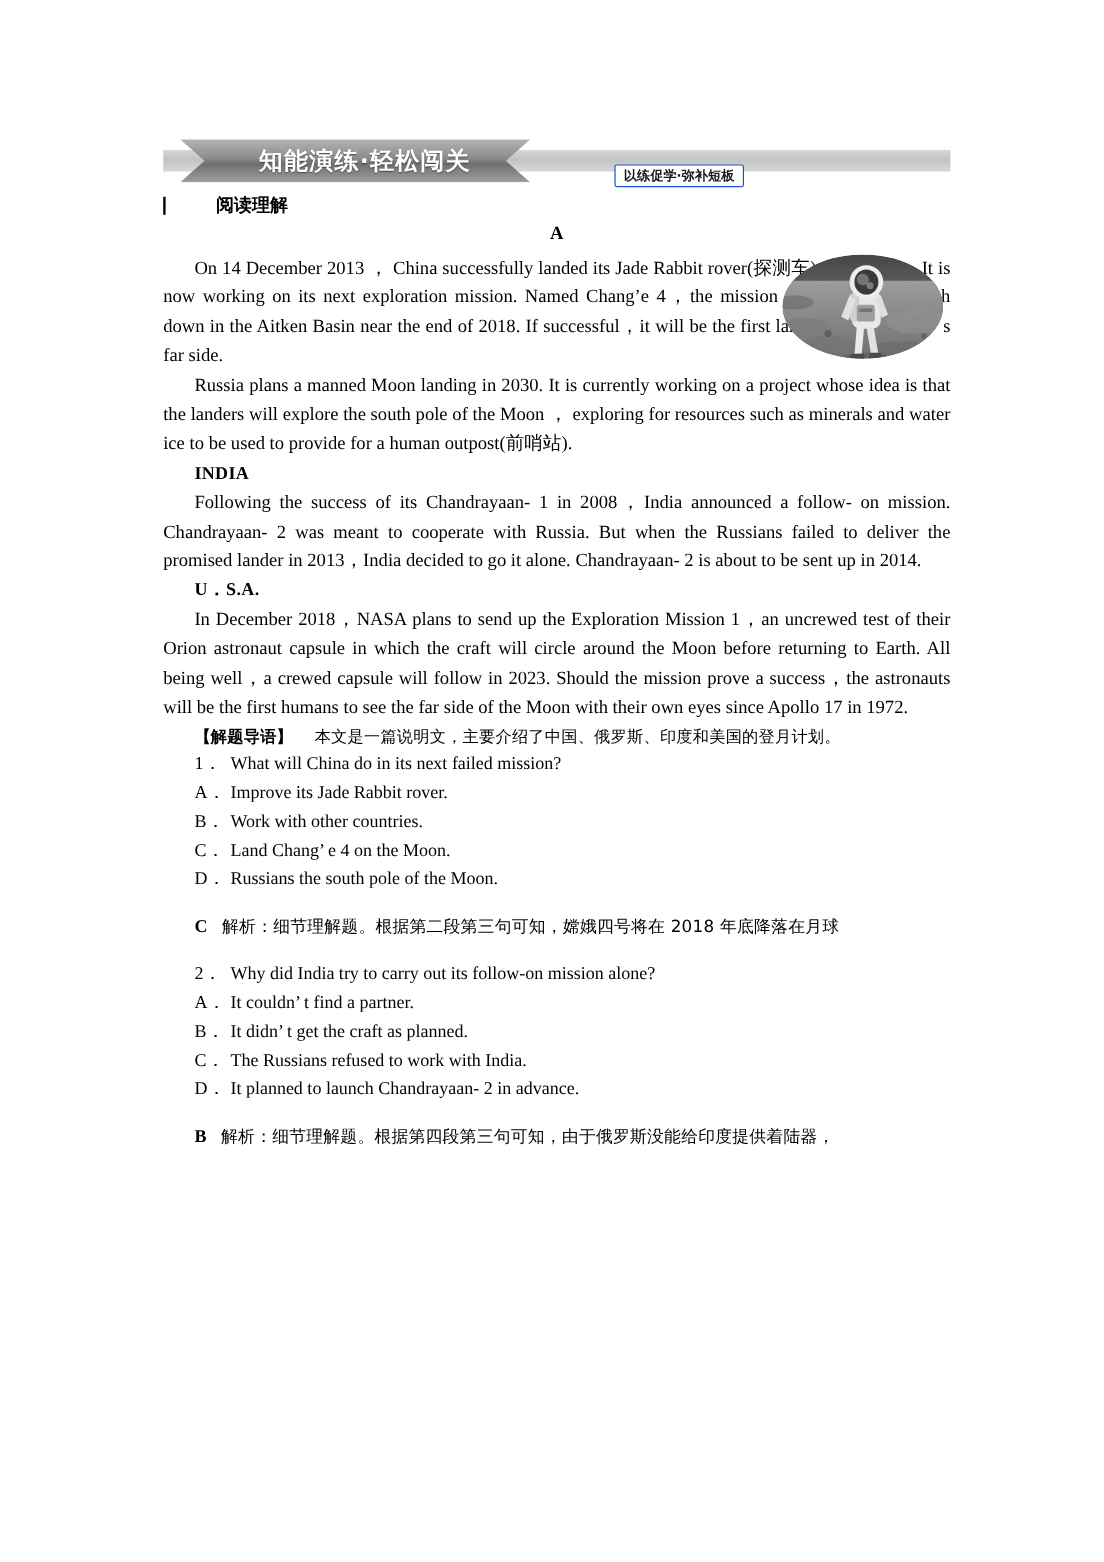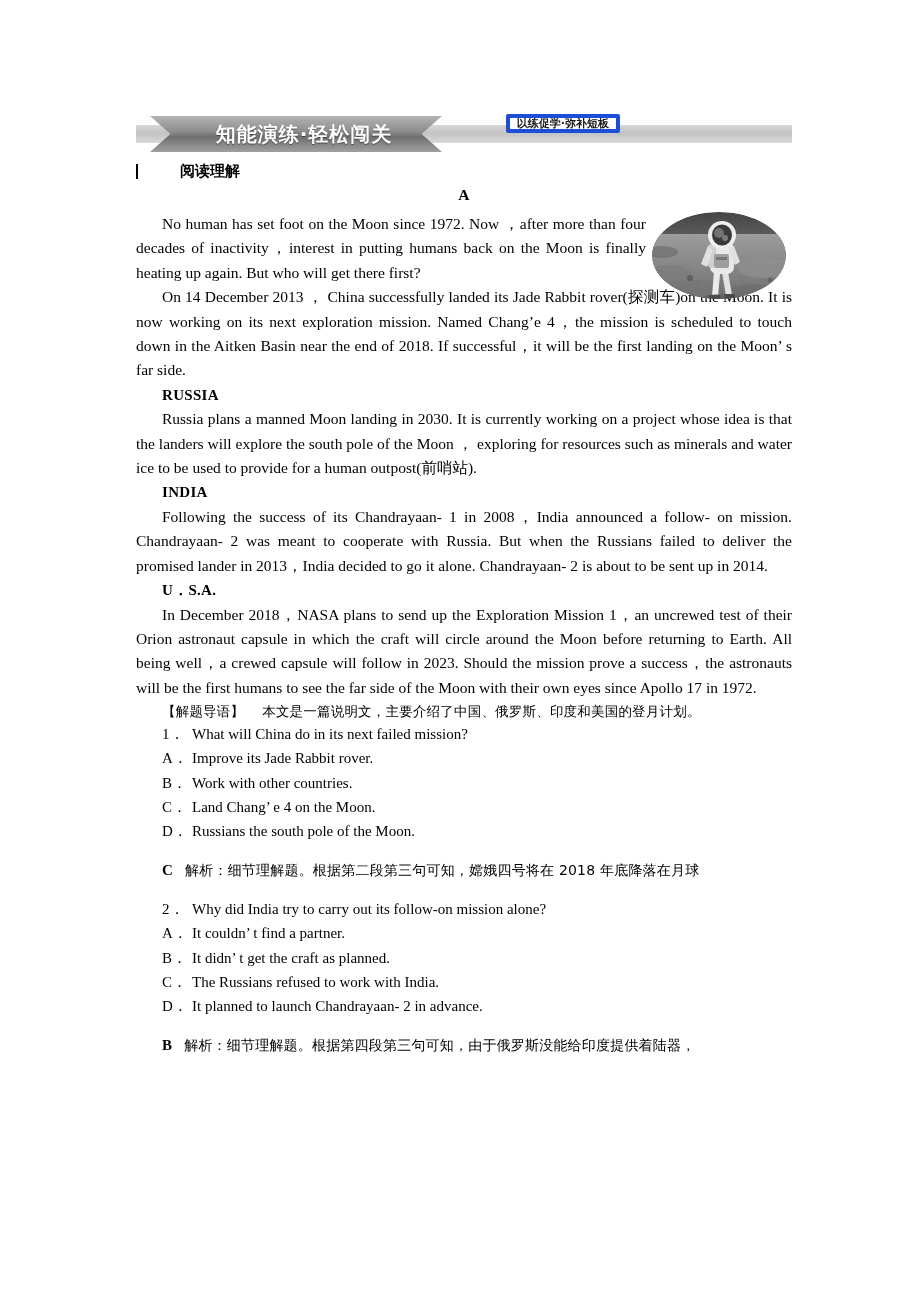--- a/index.html
+++ b/index.html
@@ -64,27 +64,27 @@
     font-size: 20px;
     font-weight: bold;
     letter-spacing: 1px;
     color: #ffffff;
     text-shadow: 0 1px 1px rgba(0,0,0,0.45);
     padding-left: 16px;
   }
   .banner-badge {
     position: absolute;
     right: 128px;
-    top: 0;
+    top: 23px;
     height: 19px;
     padding: 0 7px;
     display: flex;
     align-items: center;
     background: #ffffff;
-    border: 4px solid #1d4ed8;
+    border: 1px solid #1d4ed8;
     border-radius: 2px;
     font-family: "DejaVu Sans", sans-serif;
     font-size: 11px;
     font-weight: bold;
     letter-spacing: 0px;
     color: #1a1a1a;
     white-space: nowrap;
   }
 
   
@@ -159,21 +159,21 @@
 
   
   .guide {
     margin: 0;
     font-family: "DejaVu Sans", sans-serif;
     font-size: 13.5px;
     line-height: 22px;
     text-indent: 26px;
     letter-spacing: 0.2px;
   }
-  .guide b { font-weight: normal; }
+  .guide b { font-weight: bold; }
   .guide .gap { display: inline-block; width: 18px; }
 
   
   .q-block { margin: 0; }
   .q-line {
     margin: 0;
     font-size: 15px;
     line-height: 24.2px;
     padding-left: 26px;
   }
@@ -278,25 +278,23 @@
 
             <ellipse cx="70" cy="86" rx="20" ry="4" fill="#4a4a4a" opacity="0.5"></ellipse>
           </g>
           <rect x="0" y="0" width="134" height="87" filter="url(#grain)" fill="#000" opacity="0.5"></rect>
         </g>
       </svg>
     </div>
 
     <div class="center-letter">A</div>
 
-    <p class="para narrow">No human has set foot on the Moon since 1972. Now ，after more than four decades of inactivity，interest in putting humans back on the Moon is finally heating up again. But who will get there first?</p>
 
     <p class="para">On 14 December 2013 ， China successfully landed its Jade Rabbit rover(探测车)on the Moon. It is now working on its next exploration mission. Named Chang’e 4，the mission is scheduled to touch down in the Aitken Basin near the end of 2018. If successful，it will be the first landing on the Moon’ s far side.</p>
 
-    <div class="subhead">RUSSIA</div>
     <p class="para">Russia plans a manned Moon landing in 2030. It is currently working on a project whose idea is that the landers will explore the south pole of the Moon ， exploring for resources such as minerals and water ice to be used to provide for a human outpost(前哨站).</p>
 
     <div class="subhead">INDIA</div>
     <p class="para">Following the success of its Chandrayaan- 1 in 2008，India announced a follow- on mission. Chandrayaan- 2 was meant to cooperate with Russia. But when the Russians failed to deliver the promised lander in 2013，India decided to go it alone. Chandrayaan- 2 is about to be sent up in 2014.</p>
 
     <div class="subhead">U．S.A.</div>
     <p class="para">In December 2018，NASA plans to send up the Exploration Mission 1，an uncrewed test of their Orion astronaut capsule in which the craft will circle around the Moon before returning to Earth. All being well，a crewed capsule will follow in 2023. Should the mission prove a success，the astronauts will be the first humans to see the far side of the Moon with their own eyes since Apollo 17 in 1972.</p>
 
     <p class="guide"><b>【解题导语】</b><span class="gap"></span><span>本文是一篇说明文，主要介绍了中国、俄罗斯、印度和美国的登月计划。</span></p>
 

